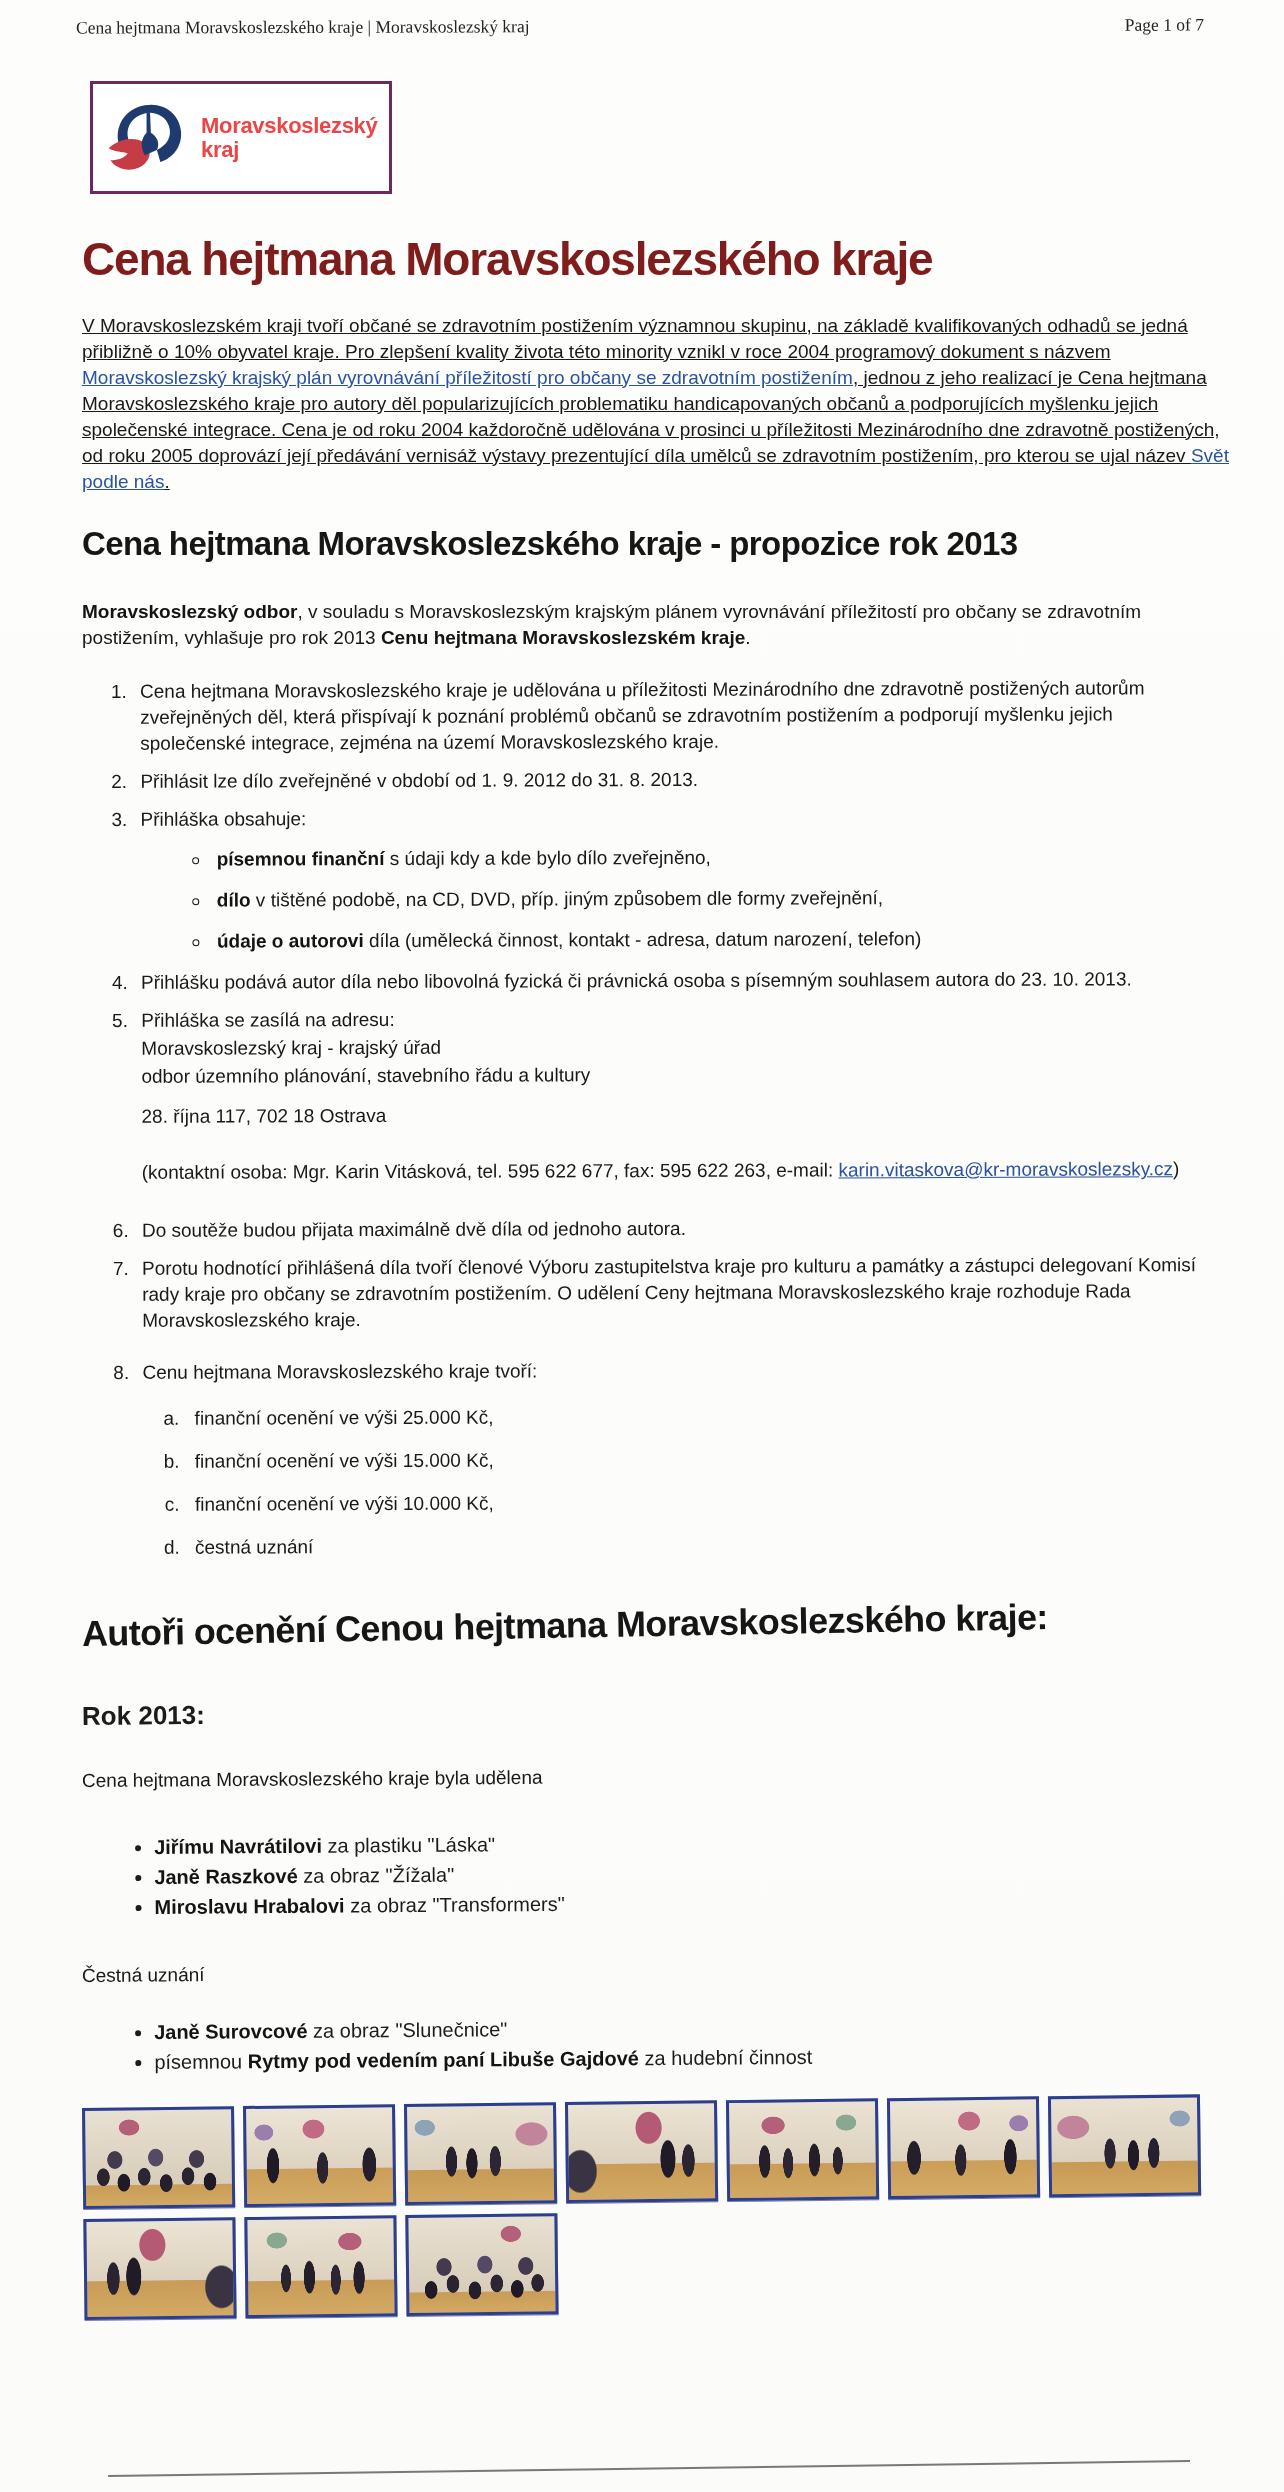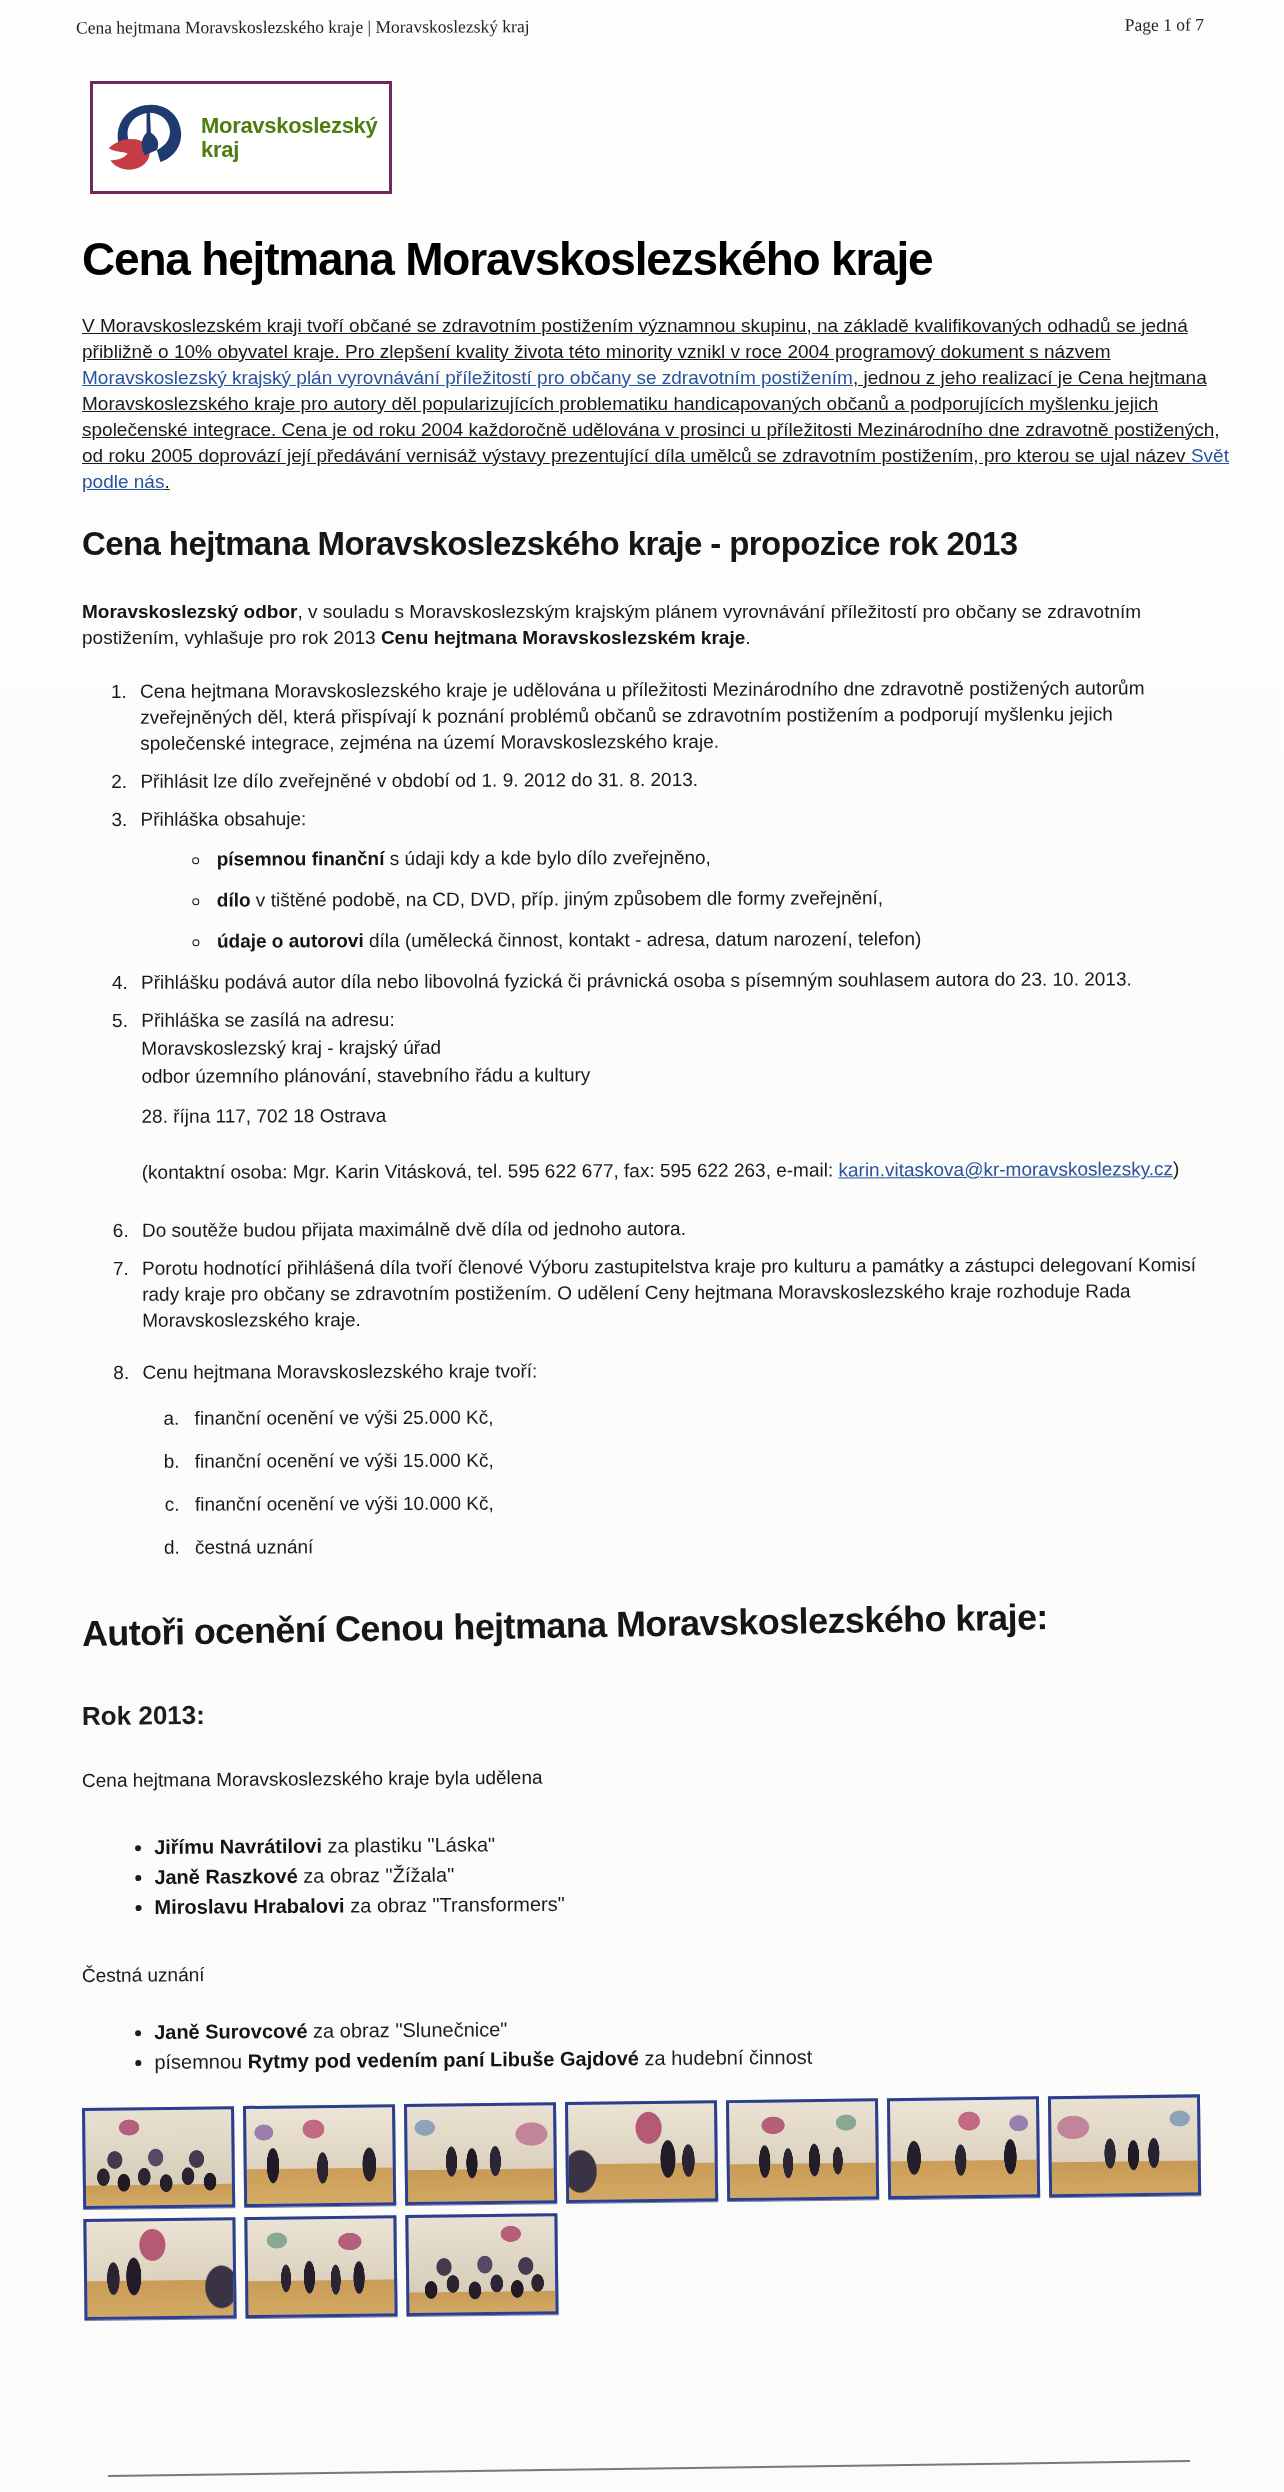--- a/index.html
+++ b/index.html
@@ -18,26 +18,26 @@
   }
   
   .content { margin-left:82px; width:1152px; }
   
   .logo-box {
     margin-top:44px; margin-left:8px; width:302px; height:113px;
     border:3px solid #6d2860; background:#fff;
     display:flex; align-items:center; padding-left:14px; cursor:pointer;
   }
   .logo-emblem { width:86px; height:86px; flex:0 0 auto; }
-  .logo-text { margin-left:8px; color:#4d7c0f; font-weight:bold;
+  .logo-text { margin-left:8px; color:#ef4444; font-weight:bold;
     font-size:22px; line-height:1.05; letter-spacing:-0.3px; }
   
   h1.page-title {
     margin-top:40px; width:1010px;
-    font-size:46px; line-height:1.12; letter-spacing:-1.2px; color:#000000;
+    font-size:46px; line-height:1.12; letter-spacing:-1.2px; color:#7f1d1d;
   }
   h2.section-title {
     font-size:33px; line-height:1.18; letter-spacing:-0.6px; color:#161616;
   }
   h2.propozice { margin-top:30px; width:1130px; }
   h2.awards { margin-top:52px; width:1020px; font-size:36px; transform:rotate(-1deg); transform-origin:left center; }
   h3.year { margin-top:46px; font-size:26px; transform:rotate(-0.55deg); transform-origin:left center; }
   
   .body-text { font-size:19px; line-height:1.37; color:#191919; }
   p.intro { margin-top:27px; width:1148px;text-decoration:underline; }

